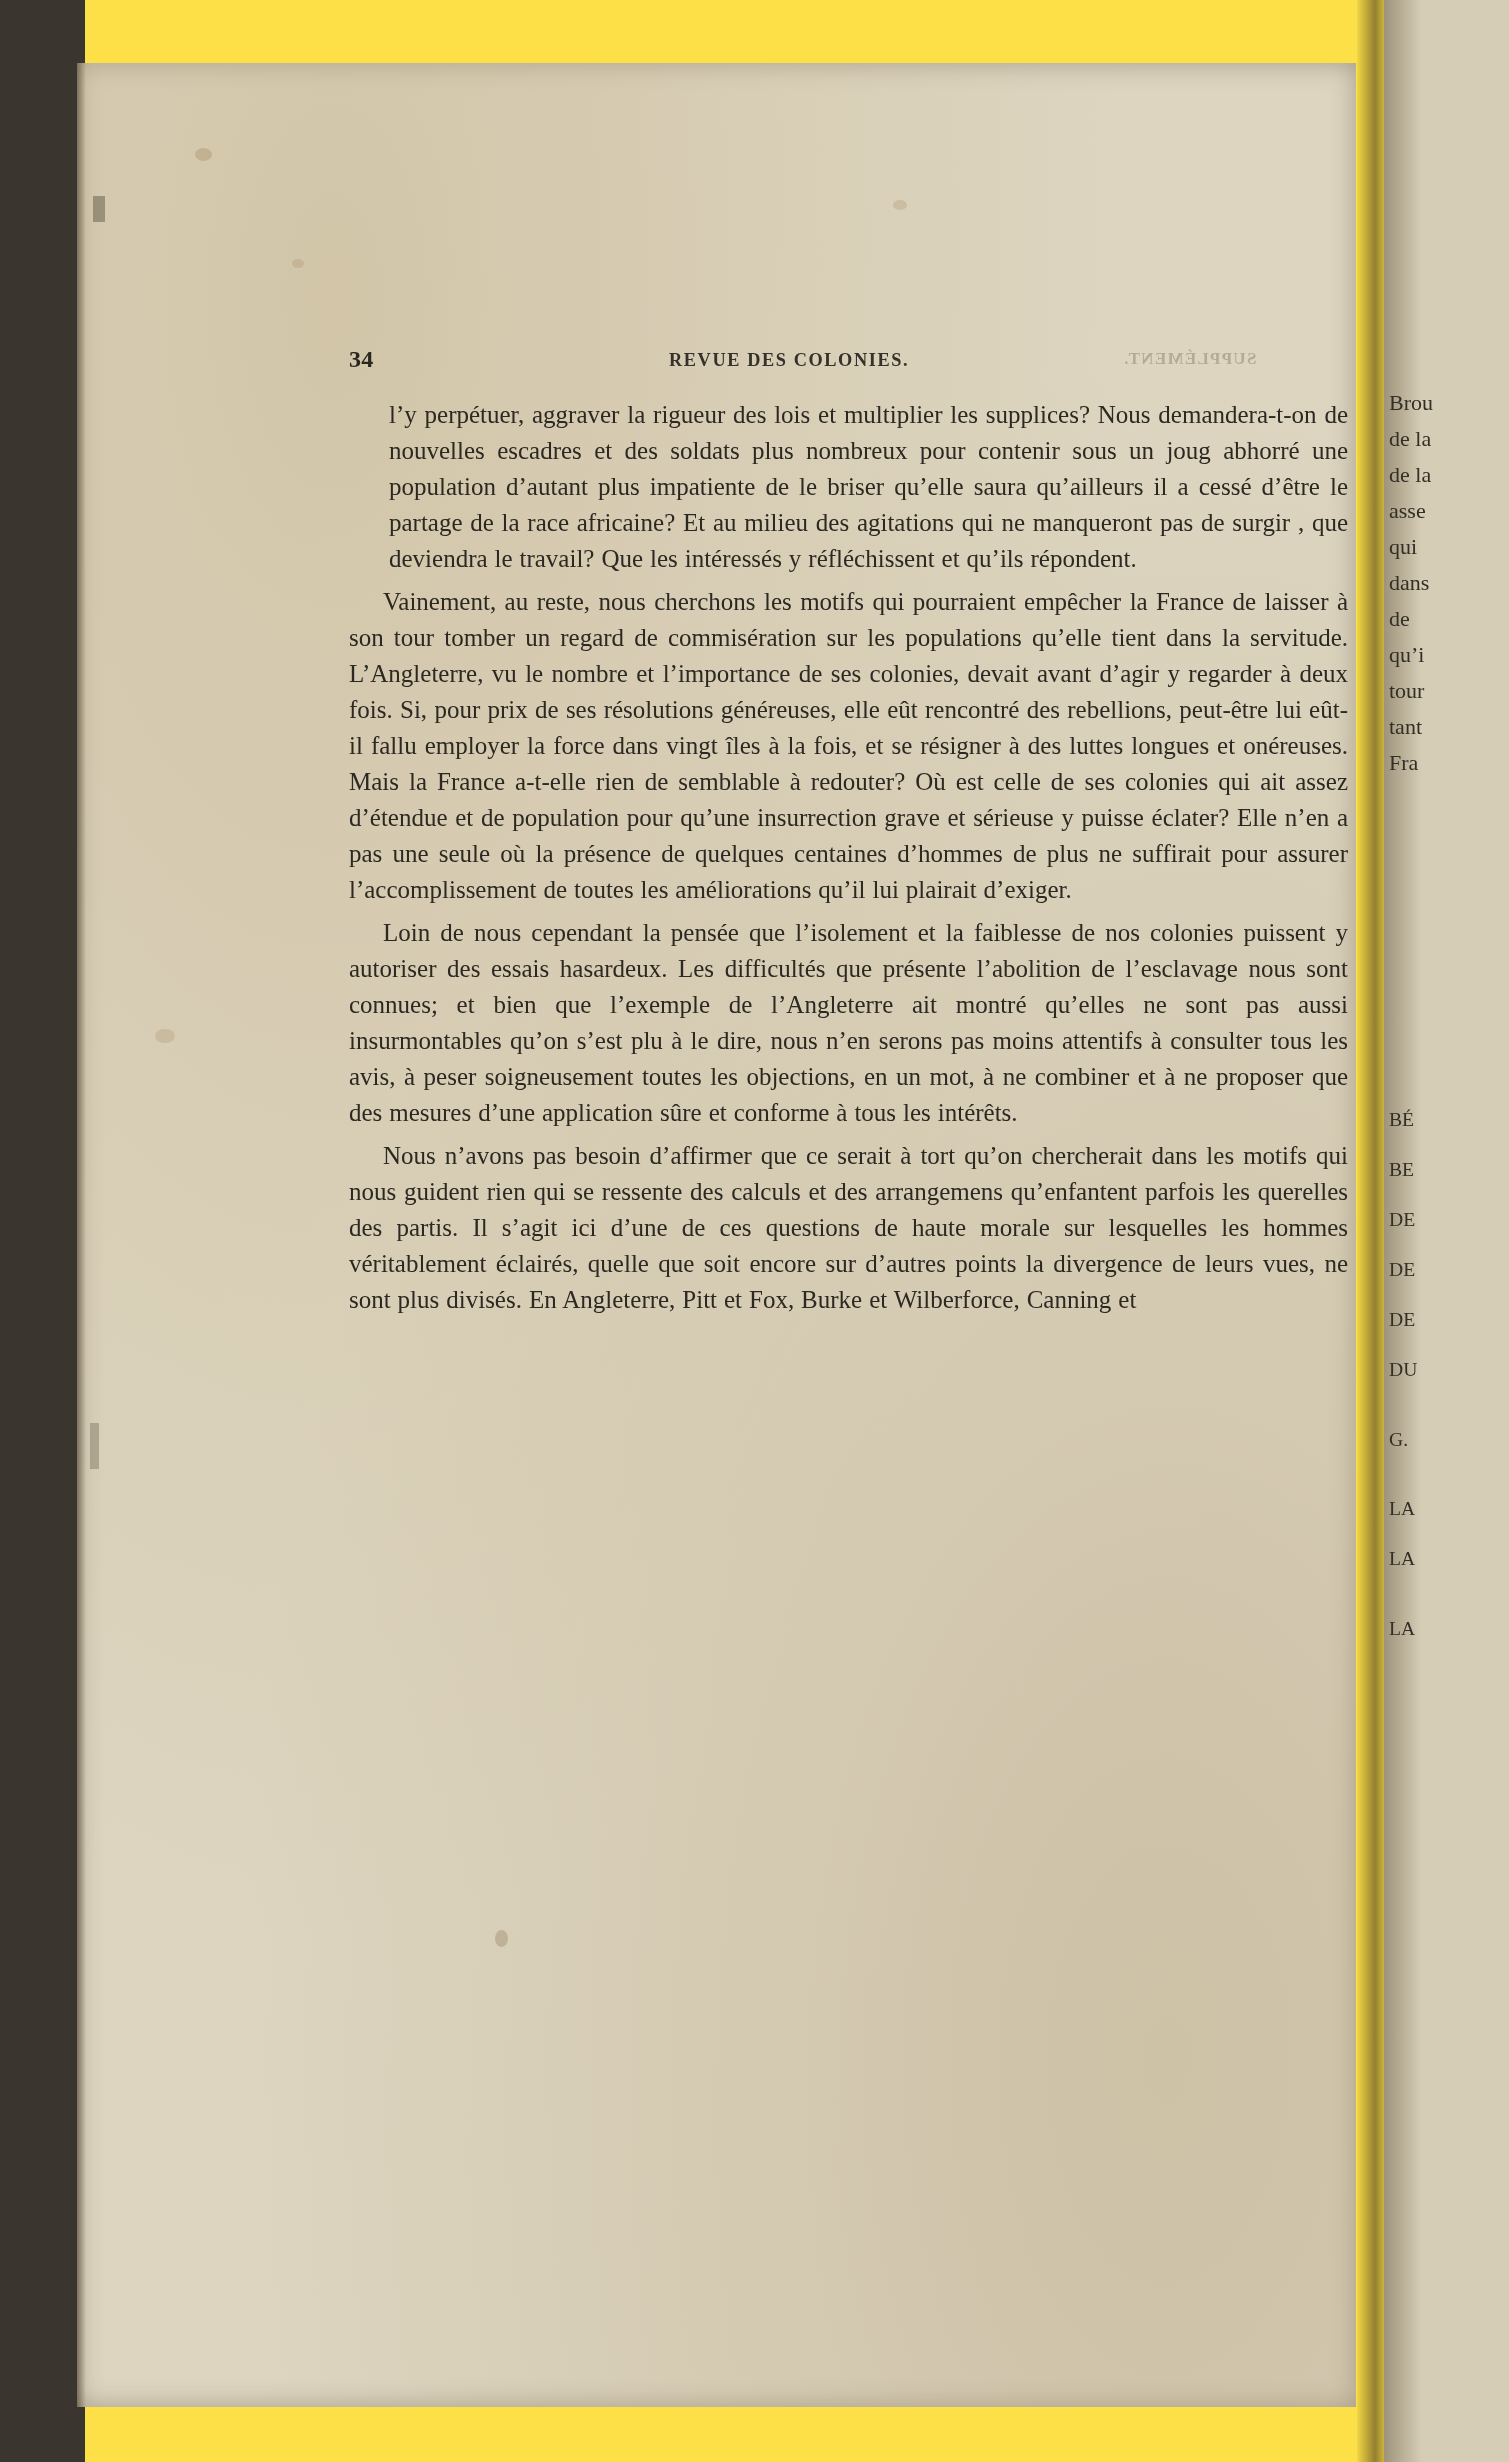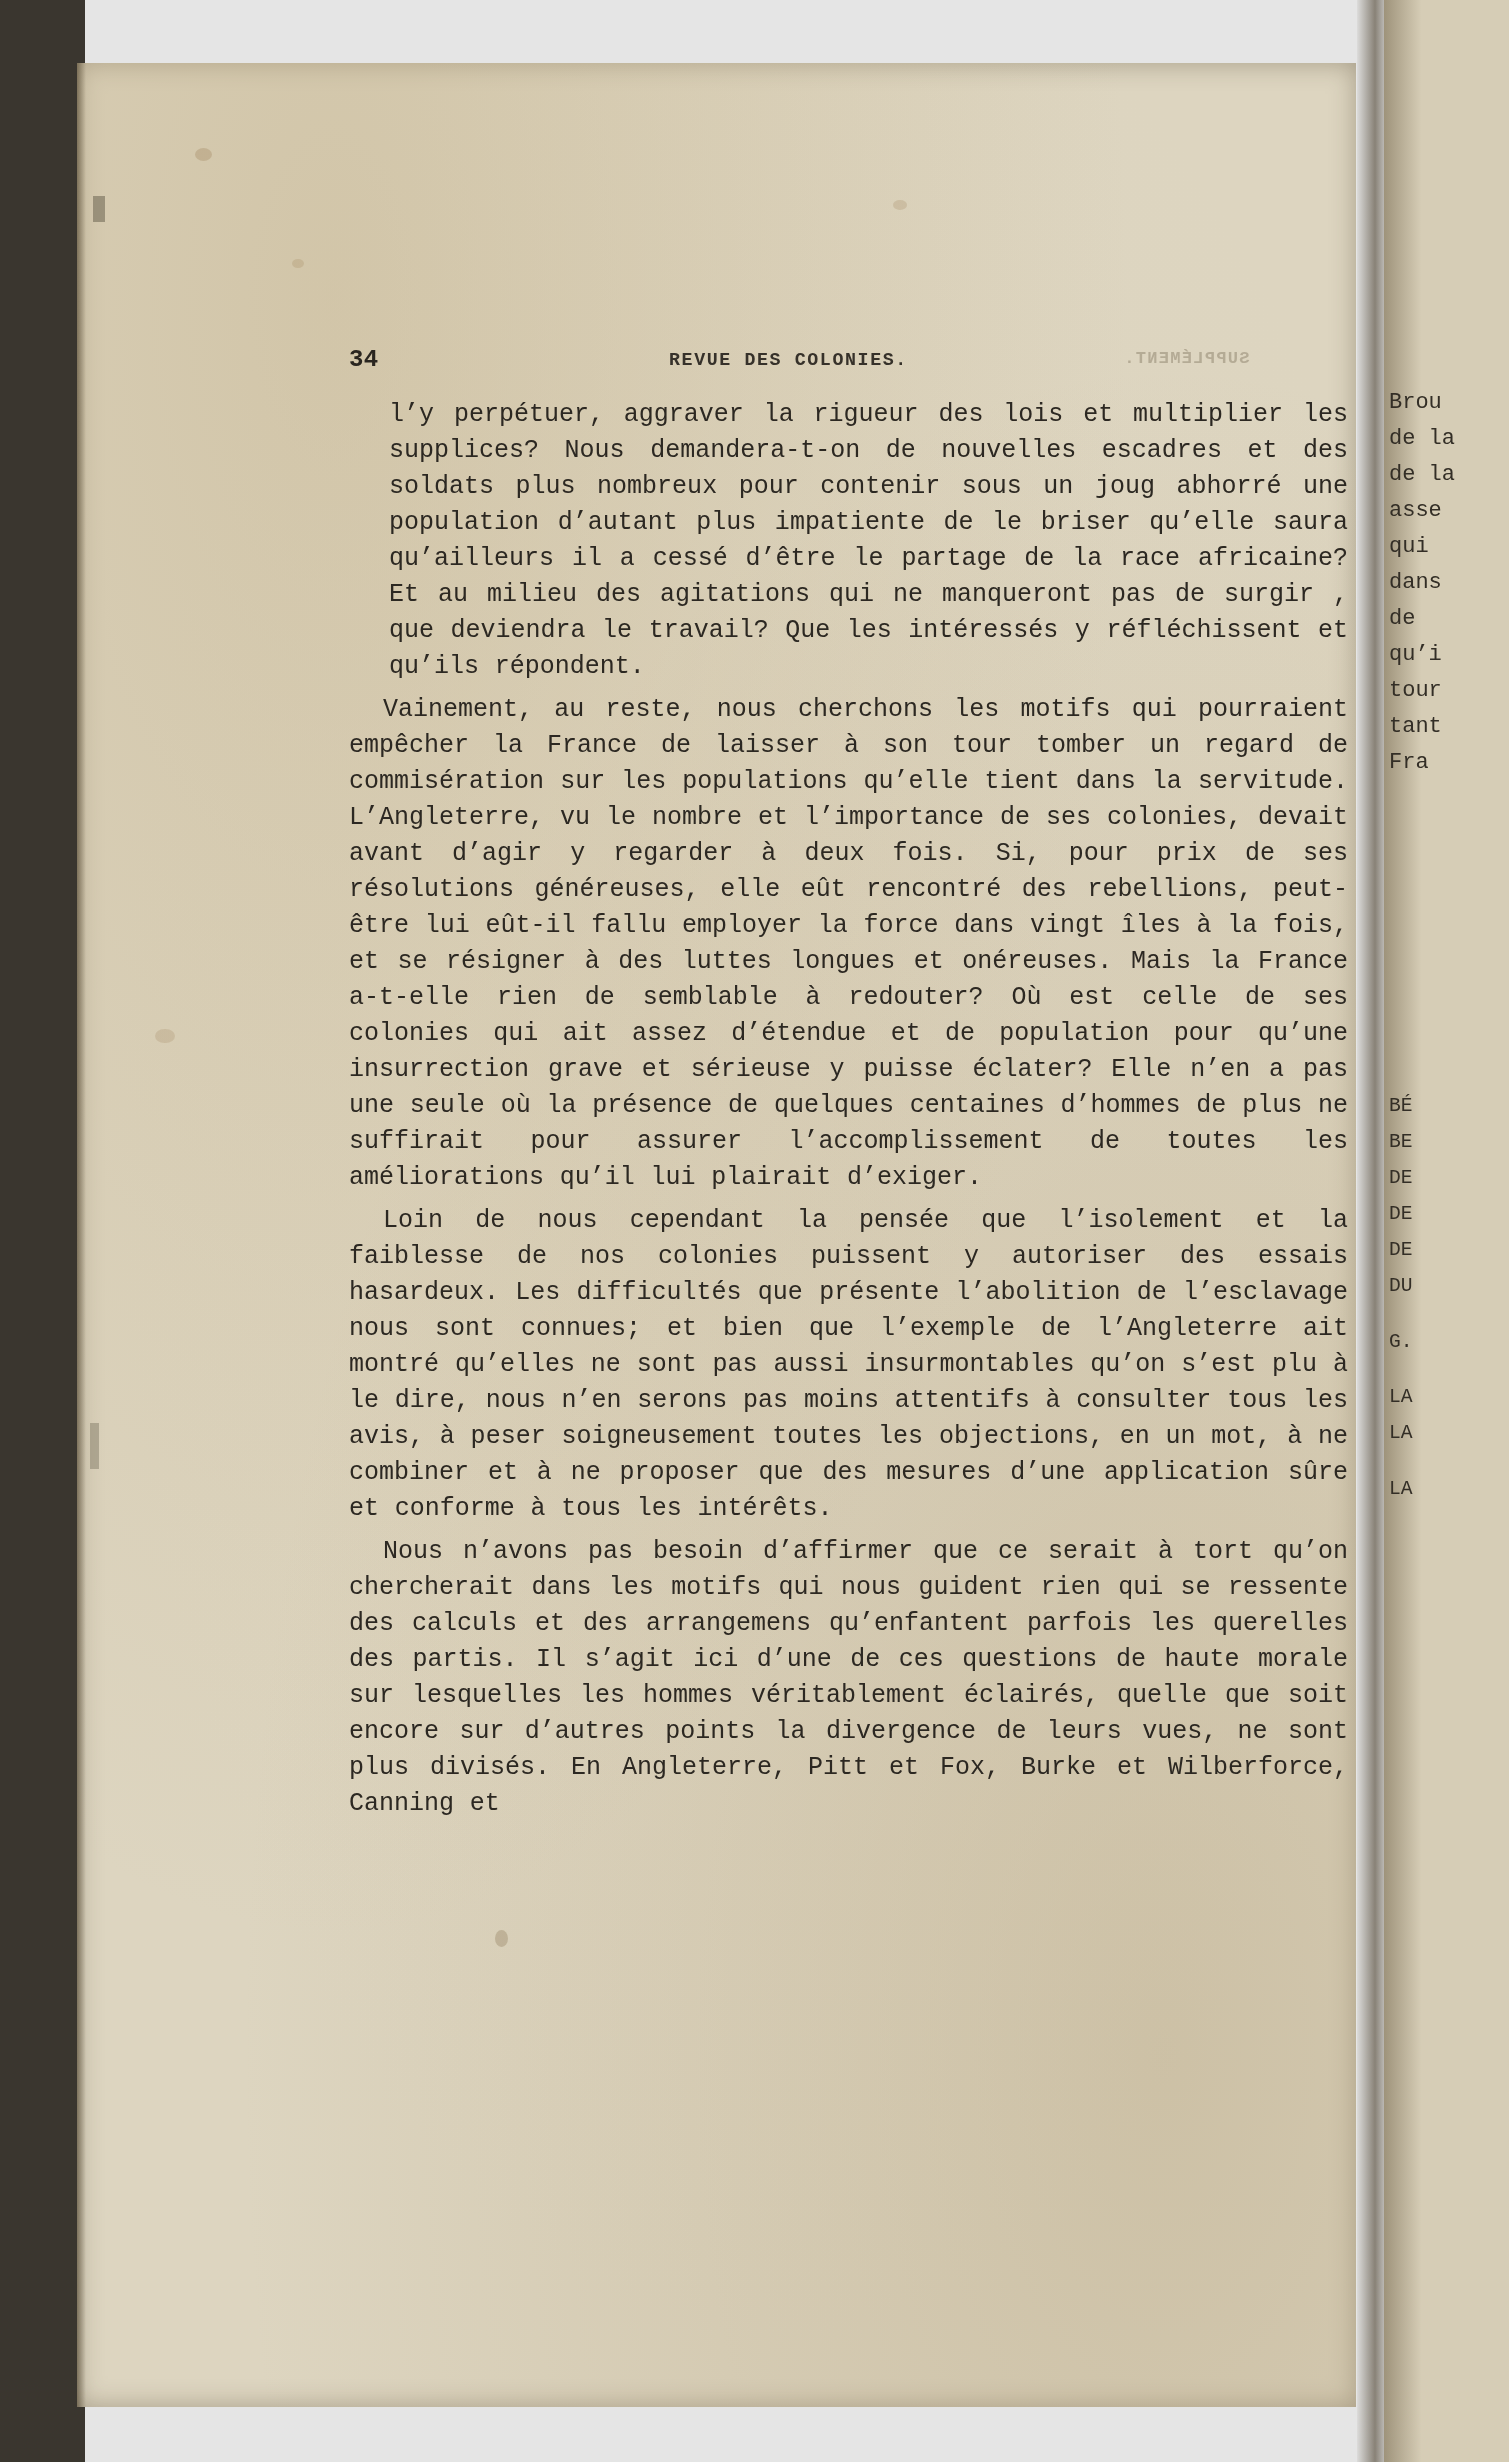--- a/index.html
+++ b/index.html
@@ -5,22 +5,22 @@
   html, body {
     margin: 0;
     padding: 0;
     background: #2e2c28;
   }
   #page {
     position: relative;
     width: 1509px;
     height: 2462px;
     overflow: hidden;
-    background: #e5e5e5;
-    font-family: Liberation Mono, monospace;
+    background: #fde047;
+    font-family: Liberation Serif, serif;
   }
 
   
   .bg-dark-left {
     position: absolute;
     left: 0; top: 0;
     width: 85px; height: 2462px;
     background: #3a362f;
   }
   .bg-dark-bottom {
@@ -149,21 +149,21 @@
     height: 1763px;
   }
   .right-col .rc-head {
     font-size: 17px;
     letter-spacing: 1.3px;
     font-weight: bold;
     margin-bottom: 13px;
     height: 26px;
   }
   .right-col .rl { white-space: nowrap; }
-  .right-col .smallcaps { font-variant: small-caps; font-size: 19.6px; }
+  .right-col .smallcaps { font-variant: small-caps; font-size: 19.6px; margin-top: 14px; }
 
   .bind-marks {
     position:absolute;
     left:93px; top:196px;
     width:11.8px; height:26px;
     background:#6a6250;
     opacity:.55;
   }
   .bind-marks2 {
     position:absolute;

